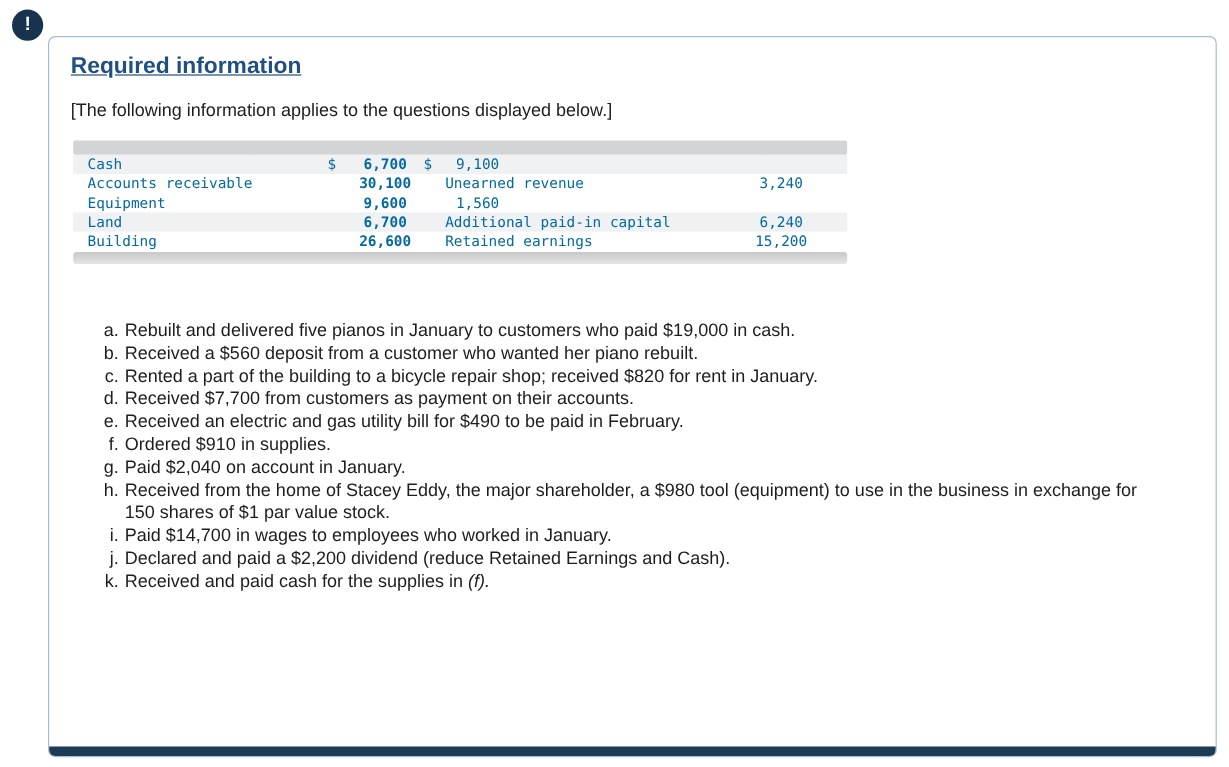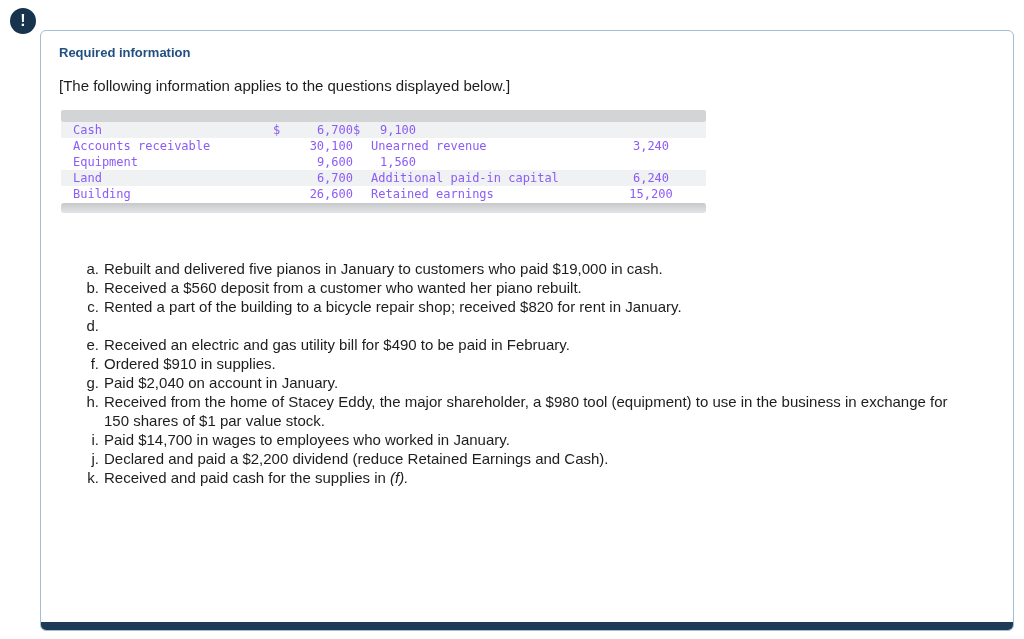--- a/index.html
+++ b/index.html
@@ -16,35 +16,35 @@
   .panel {
     position:absolute; left:40px; top:30px; width:974px; height:601px;
     box-sizing:border-box; background:#fff;
     border:1px solid var(--panel_border,#a3bdd3); border-radius:6px;
     padding:14px 18px;
   }
   .panel-footer {
     position:absolute; left:0; right:0; bottom:0; height:8px;
     background:var(--footer_navy,#1d3a57); border-radius:0 0 5px 5px;
   }
-  .heading { color:var(--heading_blue,#205081); font-weight:bold; font-size:13px; }
+  .heading { color:var(--heading_blue,#205081); font-weight:bold; font-size:19px;text-decoration:underline; }
   .subheading { font-size:15px; margin-top:17px; }
   .intro { font-size:15px; margin-top:20px; max-width:906px; line-height:20px; }
 
   .table-wrap {
     margin-left:2px; margin-top:16px; width:645px;
-    font-family:"DejaVu Sans Mono", monospace; font-size:12px; color:#8b5cf6;
+    font-family:"DejaVu Sans Mono", monospace; font-size:12px; color:#0369a1;
   }
   .cap { height:12px; background:var(--cap_gray,#d2d4d6); border-radius:2px; }
   .cap.bottom { height:10px; background:linear-gradient(#c6c8ca,#e3e5e7); border-radius:3px; margin-top:1px; }
   .trow { display:flex; align-items:center; height:16px; padding-left:12px; box-sizing:border-box; }
   .trow.alt { background:#f0f1f3; }
   .acct-l { width:200px; white-space:nowrap; }
   .cur    { width:16px; }
-  .amt-l  { width:64px; text-align:right; }
+  .amt-l  { width:64px; text-align:center;font-weight:bold; }
   .acct-r { width:235px; margin-left:18px; white-space:nowrap; }
   .amt-r  { width:58px; text-align:center; }
 
   .transactions { margin-left:24px; margin-top:46px; width:872px; font-size:15px; }
   .txn { display:flex; line-height:19px; }
   .letter { width:16px; text-align:right; flex:none; }
   .txt { margin-left:5px; }
   .it { font-style:italic; }
 </style>
 </head>
@@ -112,20 +112,21 @@
     <div class="txn">
       <span class="letter">b.</span>
       <div class="txt"><span>Received a $560 deposit from a customer who wanted her piano rebuilt.</span></div>
     </div>
     <div class="txn">
       <span class="letter">c.</span>
       <div class="txt"><span>Rented a part of the building to a bicycle repair shop; received $820 for rent in January.</span></div>
     </div>
     <div class="txn">
       <span class="letter">d.</span>
+      <div class="txt"><span>Received $7,700 from customers as payment on their accounts.</span></div>
     </div>
     <div class="txn">
       <span class="letter">e.</span>
       <div class="txt"><span>Received an electric and gas utility bill for $490 to be paid in February.</span></div>
     </div>
     <div class="txn">
       <span class="letter">f.</span>
       <div class="txt"><span>Ordered $910 in supplies.</span></div>
     </div>
     <div class="txn">

